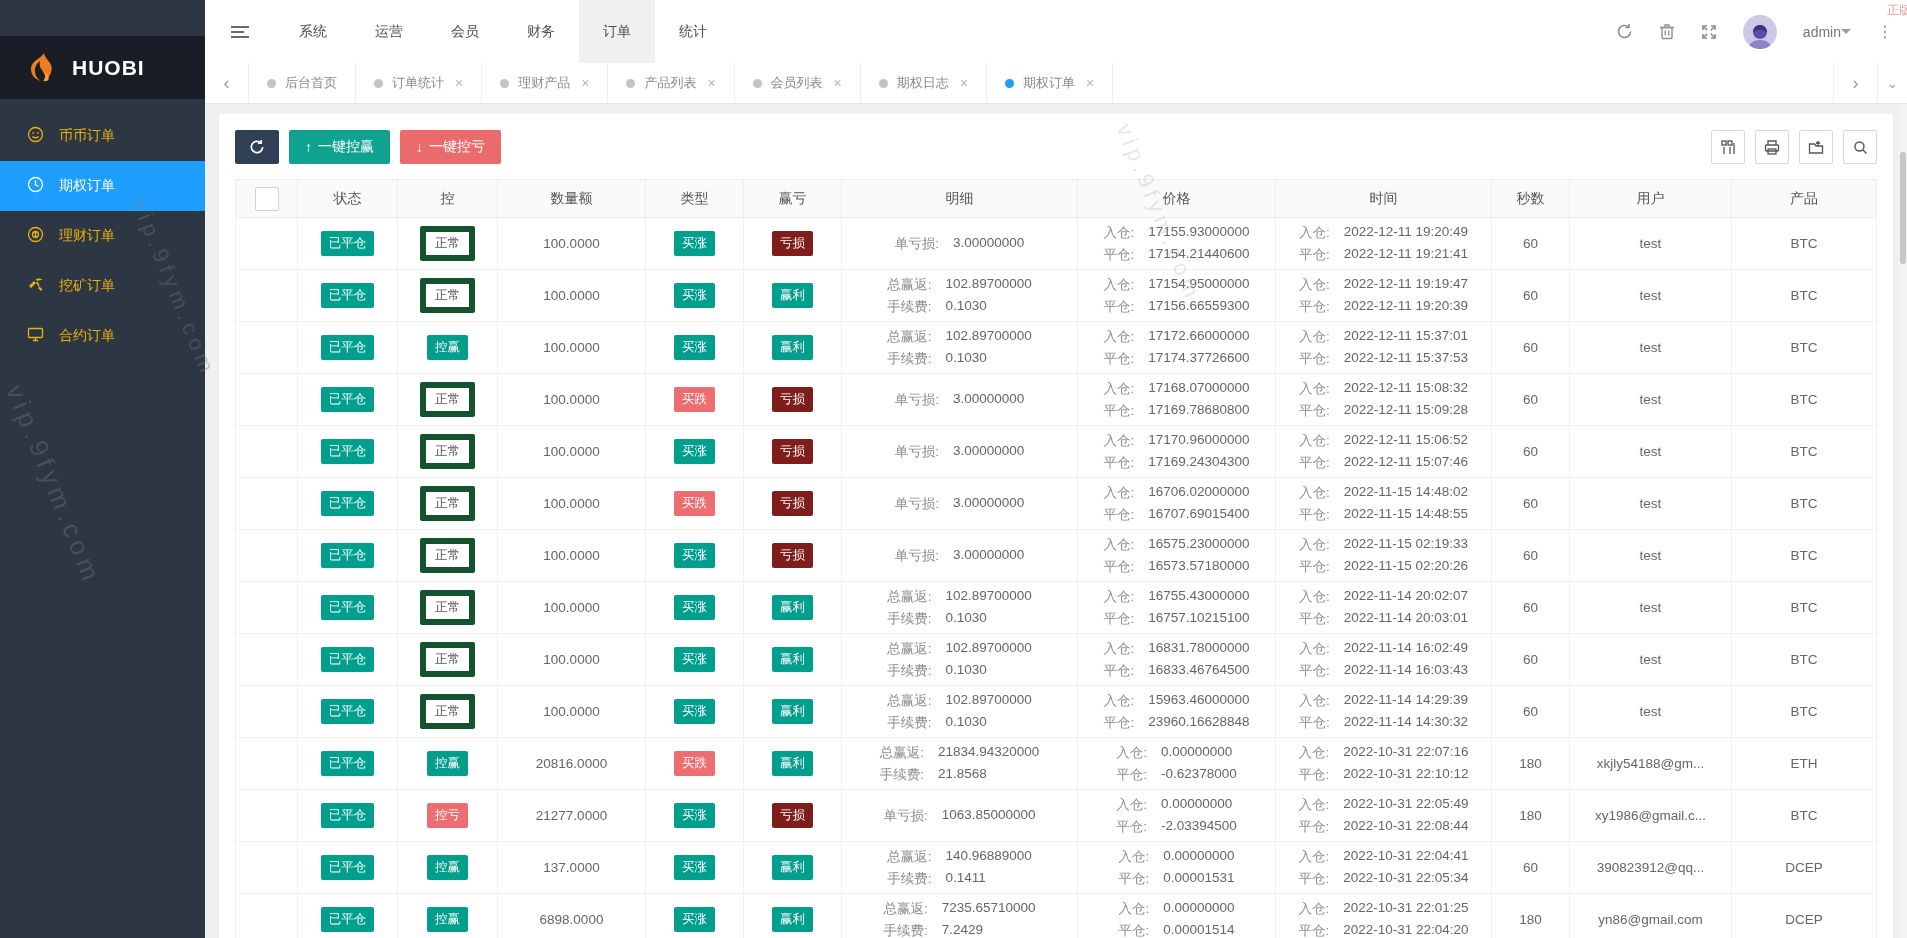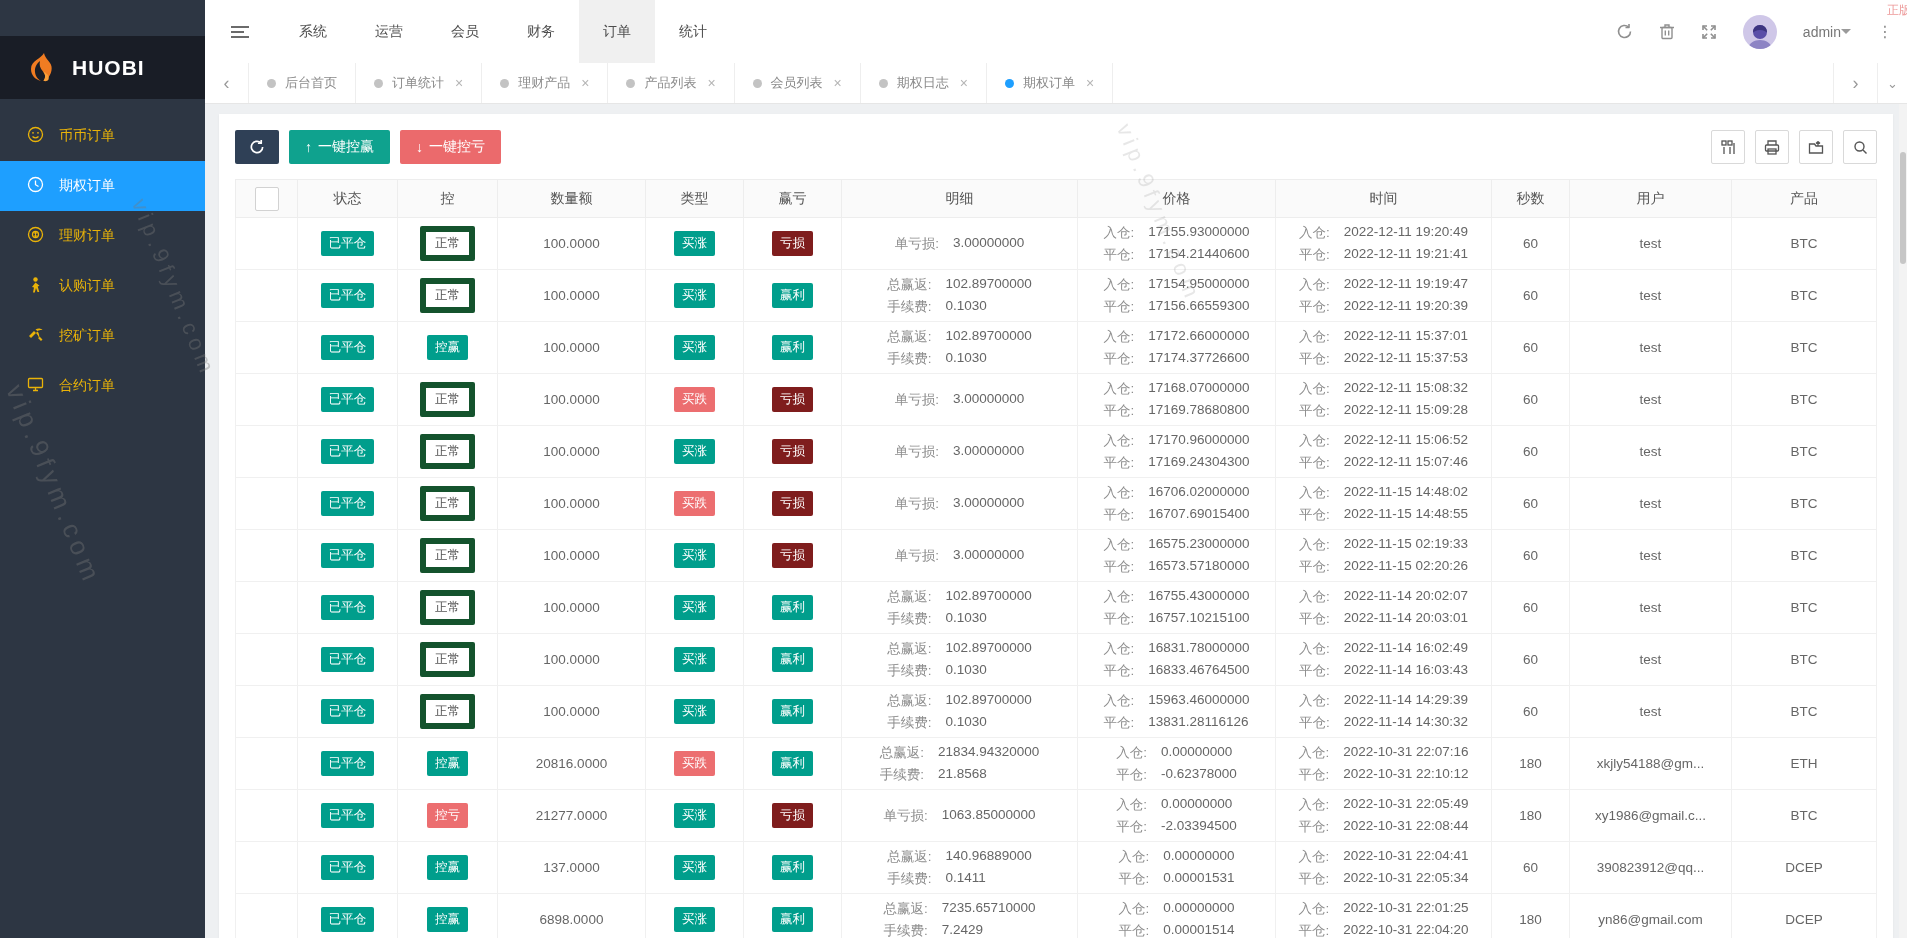--- a/index.html
+++ b/index.html
@@ -104,27 +104,20 @@
           </svg></span>
         <span>期权订单</span>
       </div>
       <div class="menu-item">
         <span><svg width="17" height="17" viewBox="0 0 17 17" fill="none" stroke="currentColor" stroke-width="1.3">
             <circle cx="8.5" cy="8.5" r="7"></circle>
             <circle cx="8.5" cy="8.5" r="3"></circle>
             <path d="M8.5 5.5v6M6.8 7h3.4M6.8 10h3.4" stroke-width="1"></path>
           </svg></span>
         <span>理财订单</span>
-      </div>
-      <div class="menu-item">
-        <span><svg width="17" height="17" viewBox="0 0 17 17" fill="currentColor">
-            <circle cx="8.5" cy="3.5" r="2.2"></circle>
-            <path d="M8.5 6.5 5 11l2 .5-1 5h1.8l1.2-4.5L10.5 16h1.8l-1.6-5.5 1.8-.7z"></path>
-          </svg></span>
-        <span>认购订单</span>
       </div>
       <div class="menu-item">
         <span><svg width="17" height="17" viewBox="0 0 17 17" fill="currentColor">
             <path d="M2 10l5-5 2 2-5 5zM8.5 3.5c2.5-1.5 5.5-1 7 .5-1.5-.2-3.5 0-5 1zM10.5 5.5c1.5 1.5 2.2 4 1.5 6.5-.7-2-1.5-3.5-3-5zM11 12l3 3 1.5-1.5-3-3z"></path>
           </svg></span>
         <span>挖矿订单</span>
       </div>
       <div class="menu-item">
         <span><svg width="17" height="17" viewBox="0 0 17 17" fill="none" stroke="currentColor" stroke-width="1.3">
             <rect x="1.5" y="2.5" width="14" height="9" rx="1"></rect>
@@ -568,21 +561,21 @@
             <td><div class="pair">
                 <span class="lbl">总赢返:</span>
                 <span class="val">102.89700000</span>
                 <span class="lbl">手续费:</span>
                 <span class="val">0.1030</span>
               </div></td>
             <td><div class="pair">
                 <span class="lbl">入仓:</span>
                 <span class="val">15963.46000000</span>
                 <span class="lbl">平仓:</span>
-                <span class="val">13831.28116126</span>
+                <span class="val">23960.16628848</span>
               </div></td>
             <td><div class="pair">
                 <span class="lbl">入仓:</span>
                 <span class="val">2022-11-14 14:29:39</span>
                 <span class="lbl">平仓:</span>
                 <span class="val">2022-11-14 14:30:32</span>
               </div></td>
             <td>60</td>
             <td>test</td>
             <td>BTC</td>

